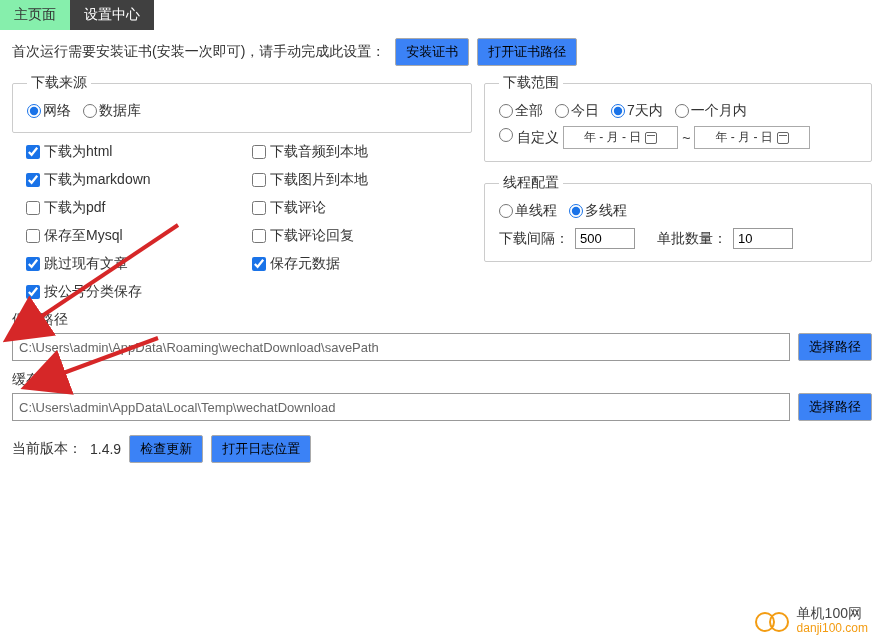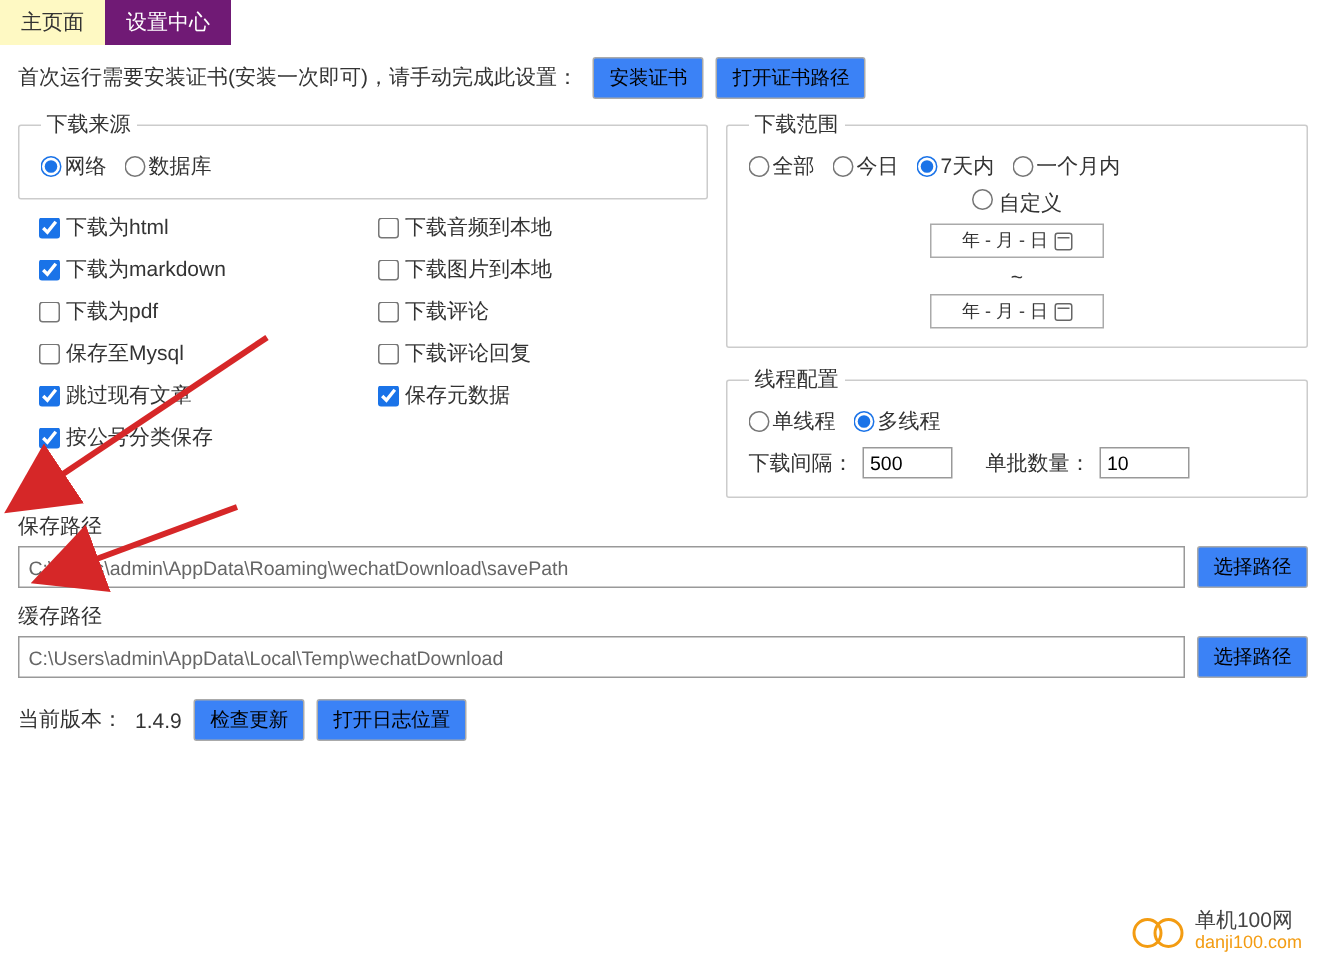--- a/index.html
+++ b/index.html
@@ -10,25 +10,25 @@
       background: #fff;
       width: 884px;
       height: 641px;
       position: relative;
     }
     .tab-bar { display: flex; }
     .tab {
       padding: 6px 14px;
       font-size: 14px;
       cursor: pointer;
-      background: #fef9c3;
+      background: #86efac;
       color: #333;
     }
     .tab.active {
-      background: #701a75;
+      background: #404040;
       color: #fff;
     }
     .cert-row {
       display: flex;
       align-items: center;
       padding: 8px 12px;
       gap: 8px;
     }
     .cert-row .label { margin-right: 2px; }
     button {
@@ -82,21 +82,20 @@
     .opt-item {
       display: flex;
       align-items: center;
       gap: 4px;
     }
     .range-row {
       display: flex;
       align-items: center;
       gap: 4px;
       margin-top: 6px;
-      flex-direction: column;
     }
     .date-placeholder {
       display: inline-flex;
       align-items: center;
       border: 1px solid #aaa;
       padding: 2px 20px;
       font-size: 12px;
       gap: 4px;
       background: #fff;
     }

